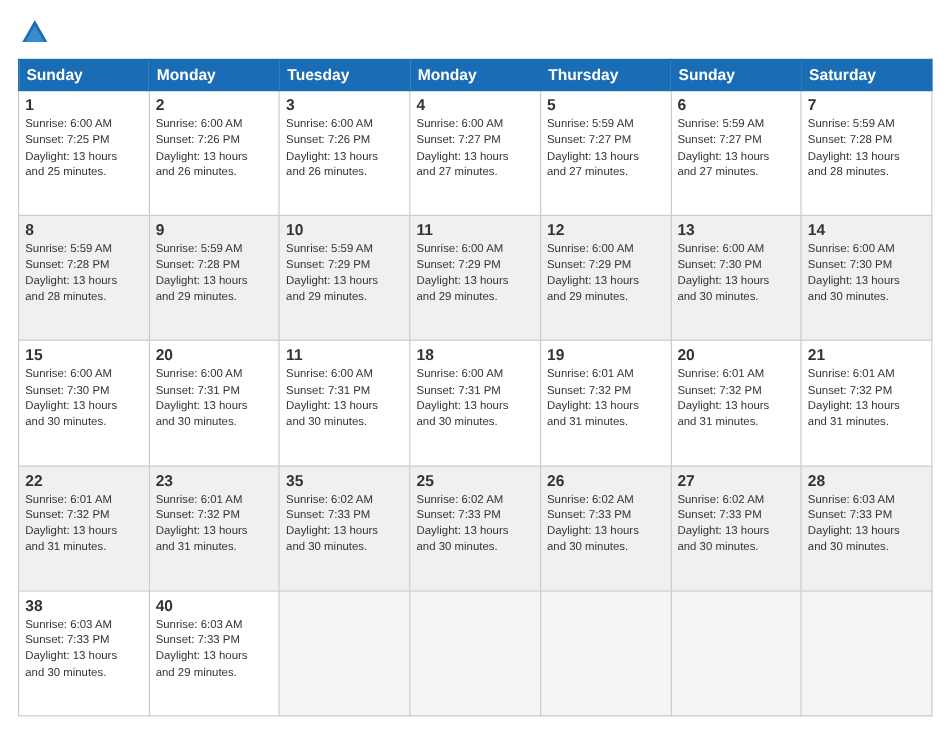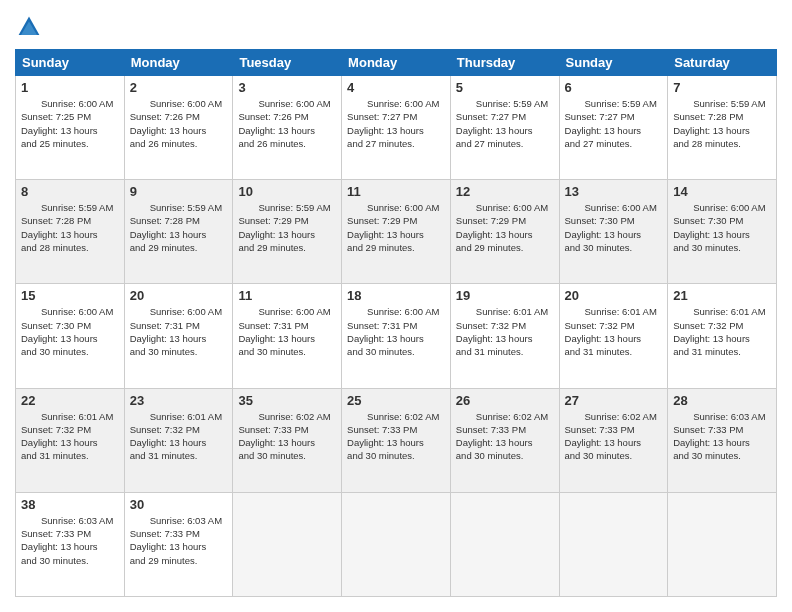--- a/index.html
+++ b/index.html
@@ -91,21 +91,20 @@
     .day-num {
       font-size: 13px;
       font-weight: bold;
       display: block;
       margin-bottom: 2px;
     }
     .day-info {
       font-size: 9.5px;
       line-height: 1.4;
       color: #333;
-      margin-left: 20px;
     }
     .row-shade td {
       background: #f0f0f0;
     }
   </style>
 </head>
 <body>
 
 <div class="page">
   <div class="header">
@@ -257,21 +256,21 @@
         <span class="day-num">28</span>
         <span class="day-info">Sunrise: 6:03 AM<br>Sunset: 7:33 PM<br>Daylight: 13 hours<br>and 30 minutes.</span>
       </td>
         </tr>
         <tr>
           <td>
         <span class="day-num">38</span>
         <span class="day-info">Sunrise: 6:03 AM<br>Sunset: 7:33 PM<br>Daylight: 13 hours<br>and 30 minutes.</span>
       </td>
           <td>
-        <span class="day-num">30</span>
+        <span class="day-num">40</span>
         <span class="day-info">Sunrise: 6:03 AM<br>Sunset: 7:33 PM<br>Daylight: 13 hours<br>and 29 minutes.</span>
       </td>
           <td class="empty"></td>
           <td class="empty"></td>
           <td class="empty"></td>
           <td class="empty"></td>
           <td class="empty"></td>
         </tr>
       </tbody>
   </table>

